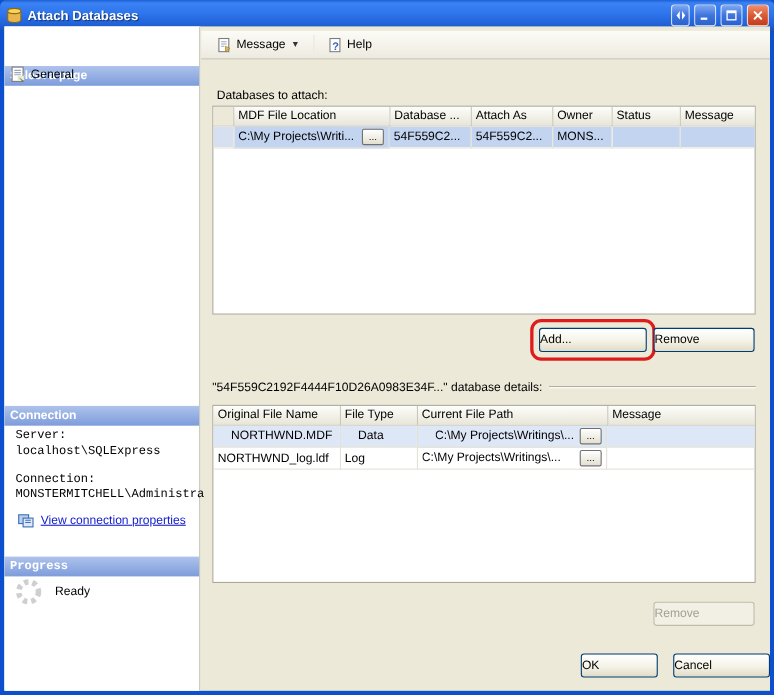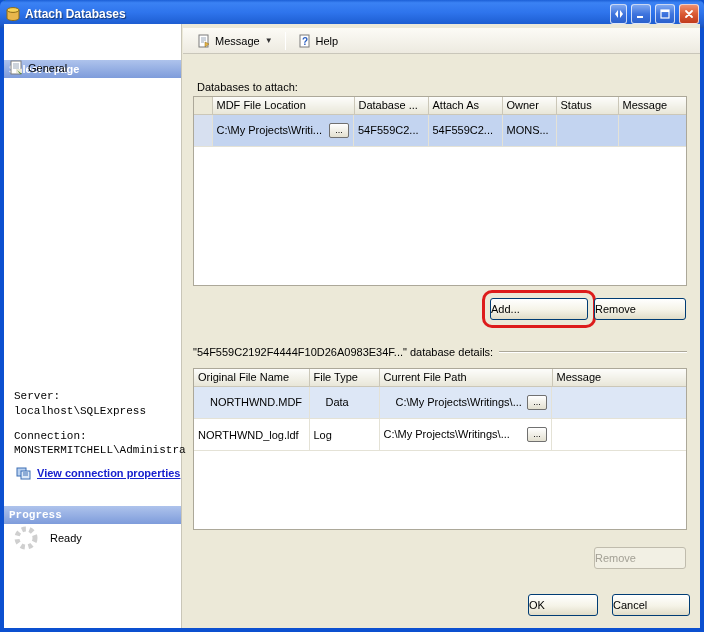--- a/index.html
+++ b/index.html
@@ -39,21 +39,21 @@
     position:absolute; left:0; top:0; bottom:0; width:178px;
     background:#fff; border-right:1px solid #C9C6B8;
   }
   .sb-header {
     position:absolute; left:0; right:0; height:18px;
     background:linear-gradient(180deg,#AEC3EC 0%,#7E9CDB 100%);
     color:#fff; font-weight:bold; line-height:18px; padding-left:5px;
   }
   .sb-item { position:absolute; left:5px; display:flex; align-items:center; gap:4px; cursor:default; }
   .sb-text { position:absolute; left:10px; white-space:nowrap;font-family:Liberation Mono, monospace; }
-  .sb-link { position:absolute; left:12px; display:flex; align-items:center; gap:5px; cursor:pointer;font-weight:bold; }
+  .sb-link { position:absolute; left:12px; display:flex; align-items:center; gap:5px; cursor:pointer; }
   .sb-link span { color:#1821CE; text-decoration:underline; }
   .progress-ready { position:absolute; display:flex; align-items:center; gap:10px; }
 
   
   .main { position:absolute; left:179px; top:0; right:0; bottom:0; }
   .toolbar {
     position:absolute; left:0; right:0; top:4px; height:26px;
     background:linear-gradient(180deg,#FCFBF6,#EDEAE0);
     border-bottom:1px solid #C9C6BA;
     display:flex; align-items:center; padding-left:8px;
@@ -73,21 +73,21 @@
     font-weight:normal; text-align:left; padding:0 4px; white-space:nowrap; overflow:hidden;
   }
   td {
     height:20px; border-right:1px solid #E4E2D6; border-bottom:1px solid #E4E2D6;
     padding:0 4px; white-space:nowrap; overflow:hidden;
   }
   th.sel, td.sel { padding:0; background:#ECE9D8; }
   tr.selected td { background:#C3D4F0; }
   tr.selected td.sel { background:#D7E0F0; }
   tr.focusrow td { background:#DDE7F6;padding-left:16px; }
-  td.with-btn { display:flex; align-items:center; height:32px; border-bottom:1px solid #E4E2D6; border-right:1px solid #E4E2D6; }
+  td.with-btn { display:flex; align-items:center; height:20px; border-bottom:1px solid #E4E2D6; border-right:1px solid #E4E2D6; }
   td.with-btn > span { flex:1; overflow:hidden; white-space:nowrap; }
   .browse {
     width:20px; height:15px; font-size:9px; line-height:9px; padding:0;
     border:1px solid #707070; border-radius:2px;
     background:linear-gradient(180deg,#FFFFFF,#E3E0D0); cursor:default;
     font-family:"Liberation Sans",sans-serif;
   }
 
   
   .xp-btn {
@@ -152,20 +152,21 @@
       <div class="sb-item" style="top:36px;">
         <svg width="15" height="15" viewBox="0 0 15 15">
           <rect x="2" y="1" width="10" height="13" fill="#fff" stroke="#7B7B7B"></rect>
           <path d="M4 4 h6 M4 6 h6 M4 8 h6" stroke="#9AA7B8" stroke-width="1"></path>
           <path d="M7 9 L13 9 L13 13 L7 13 Z" fill="#ECE9D8" stroke="none"></path>
           <path d="M8 10 L13 14 L11 14 Z" fill="#5B8F3C"></path>
         </svg>
         <span>General</span>
       </div>
 
+      <div class="sb-header" style="top:345px;">Connection</div>
       <div class="sb-text" style="top:366px;">Server:</div>
       <div class="sb-text" style="top:381px;">localhost\SQLExpress</div>
       <div class="sb-text" style="top:406px;">Connection:</div>
       <div class="sb-text" style="top:420px;">MONSTERMITCHELL\Administra</div>
 
       <div class="sb-link" style="top:442px;">
         <svg width="16" height="14" viewBox="0 0 16 14">
           <rect x="1" y="2" width="9" height="8" fill="#B9D1F0" stroke="#3C6EB4"></rect>
           <rect x="5" y="5" width="9" height="8" fill="#DDE9F8" stroke="#3C6EB4"></rect>
           <path d="M7 7 h5 M7 9 h5" stroke="#3C6EB4" stroke-width="1"></path>
@@ -289,17 +290,17 @@
               </td>
               <td></td>
             </tr>
           </tbody>
         </table>
       </div>
 
       <button class="xp-btn disabled" disabled="" style="top:523px; left:411px; width:92px;">Remove</button>
 
       <button class="xp-btn" style="top:570px; left:345px; width:70px;">OK</button>
-      <button class="xp-btn" style="top:570px; left:429px; width:78px;">Cancel</button>
+      <button class="xp-btn" style="top:570px; left:429px; width:88px;">Cancel</button>
 
     </div>
   </div>
 </div>
 
 </body></html>

